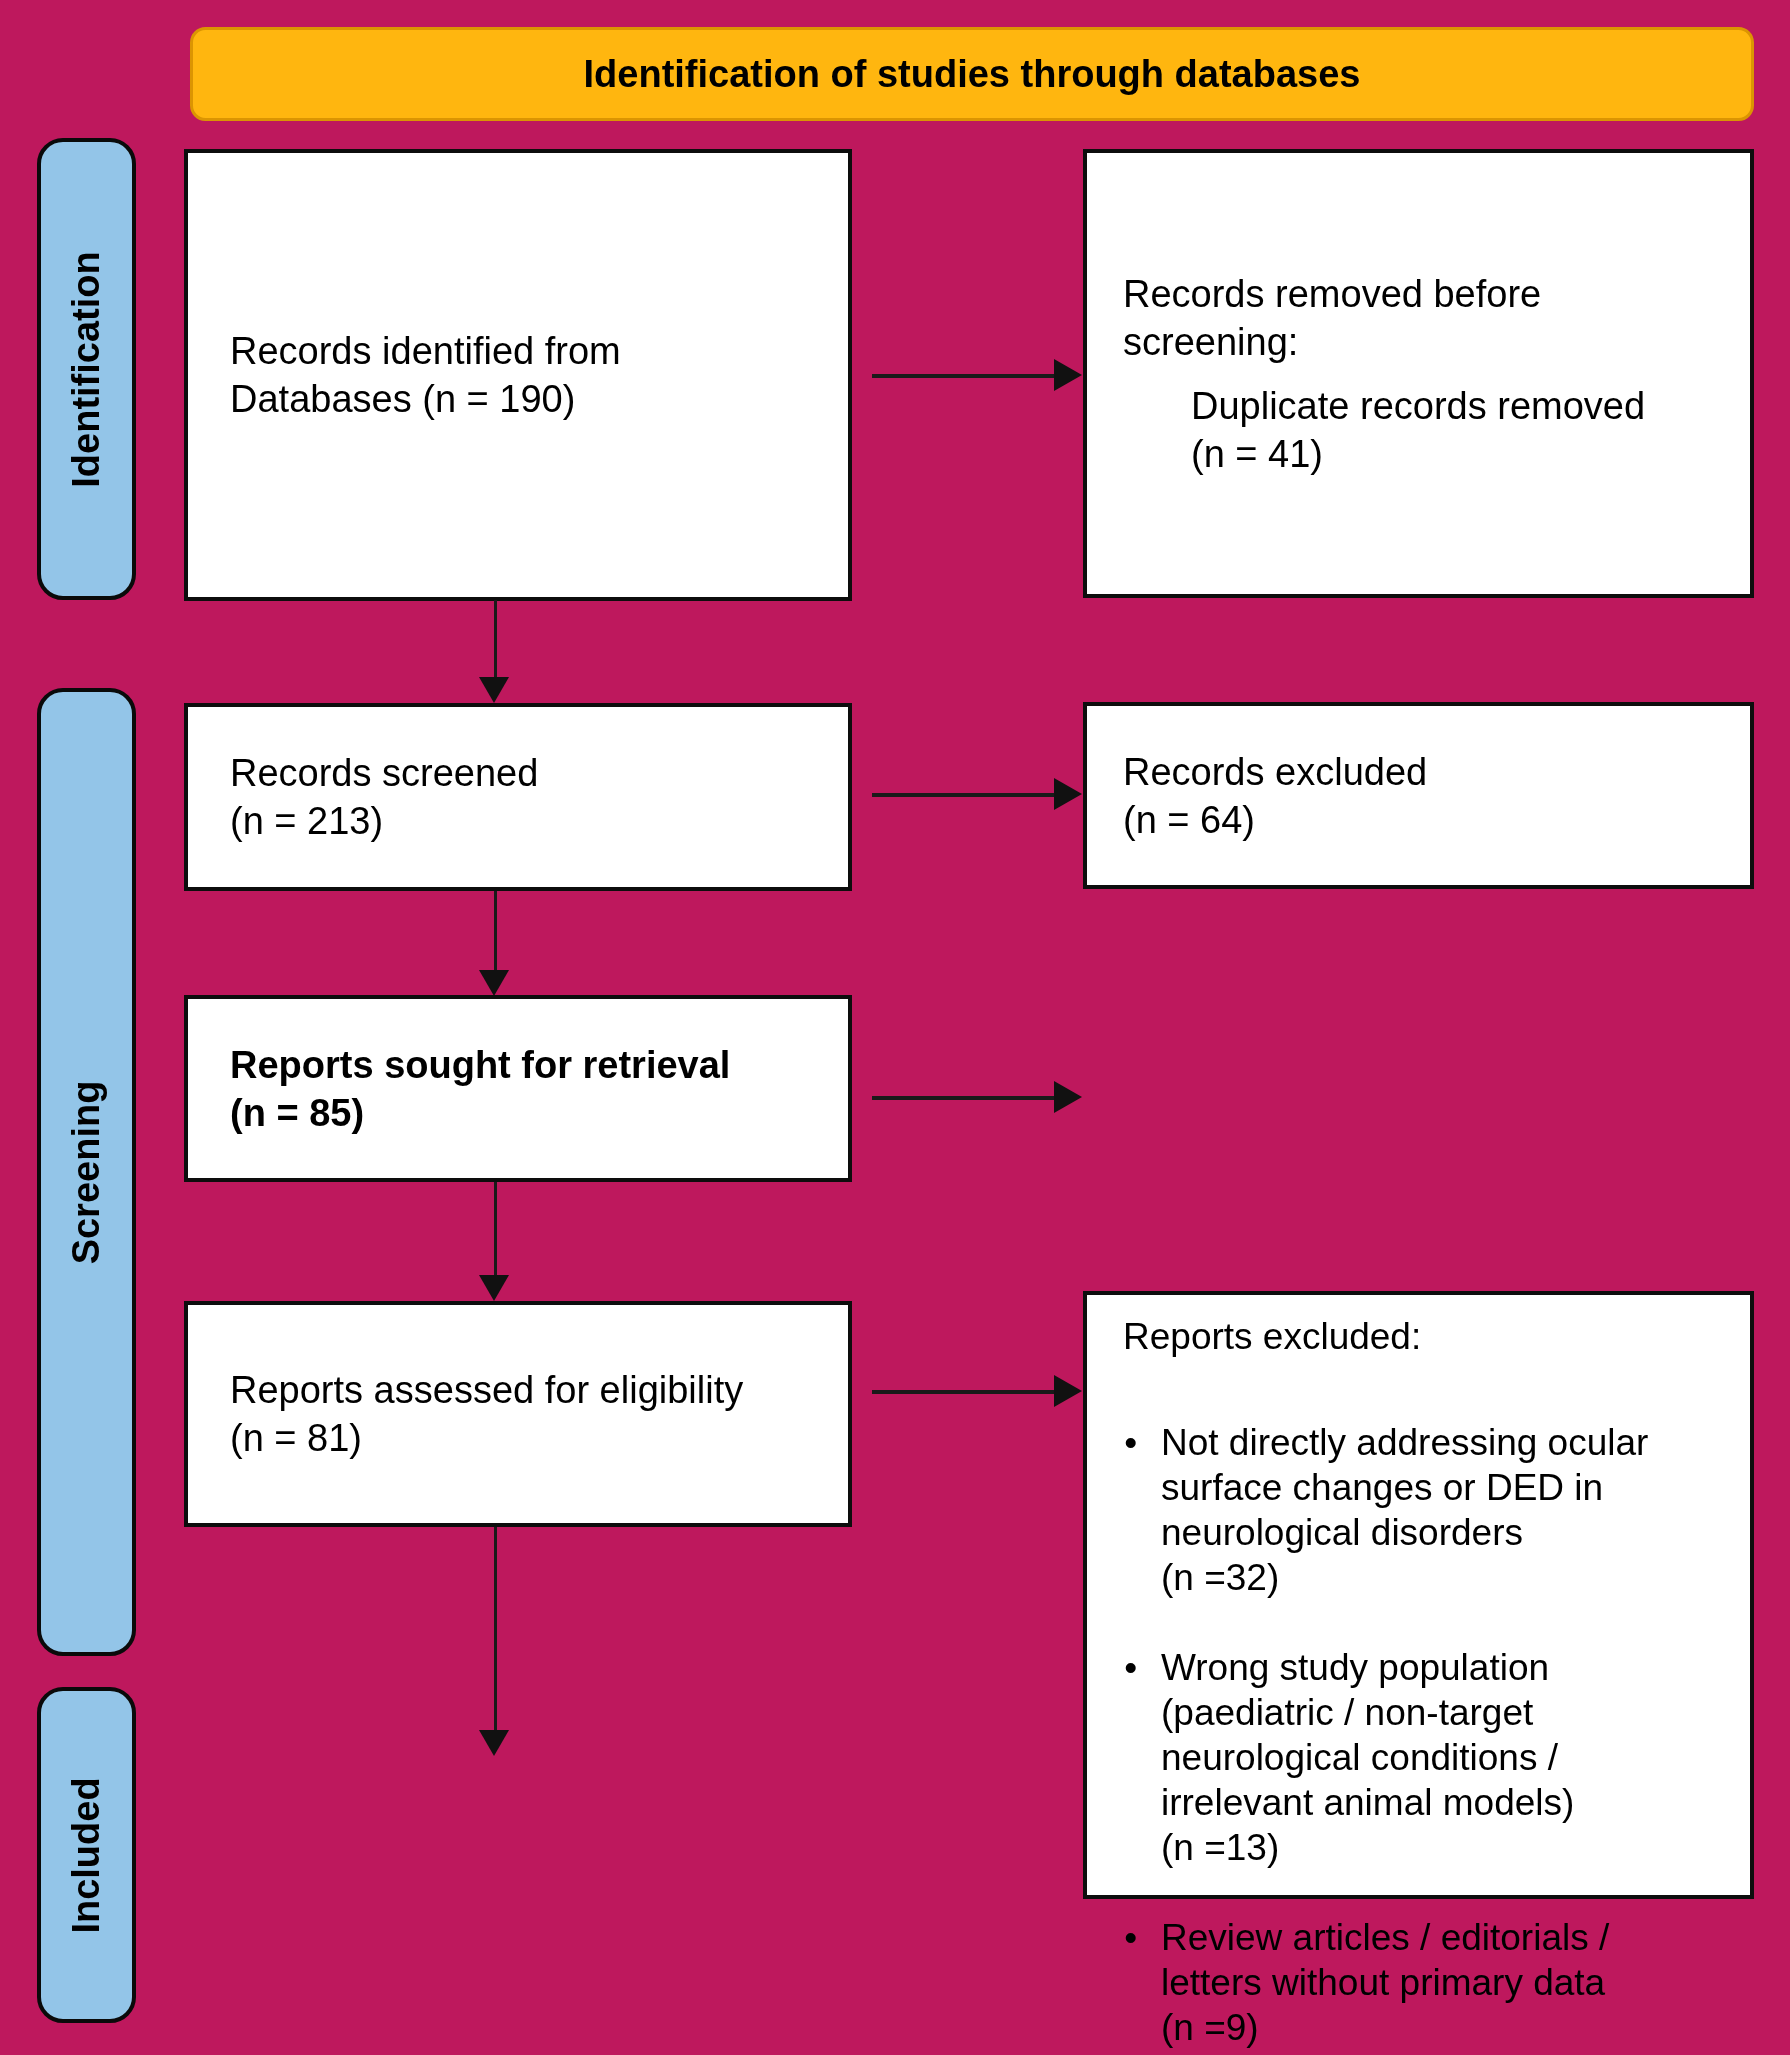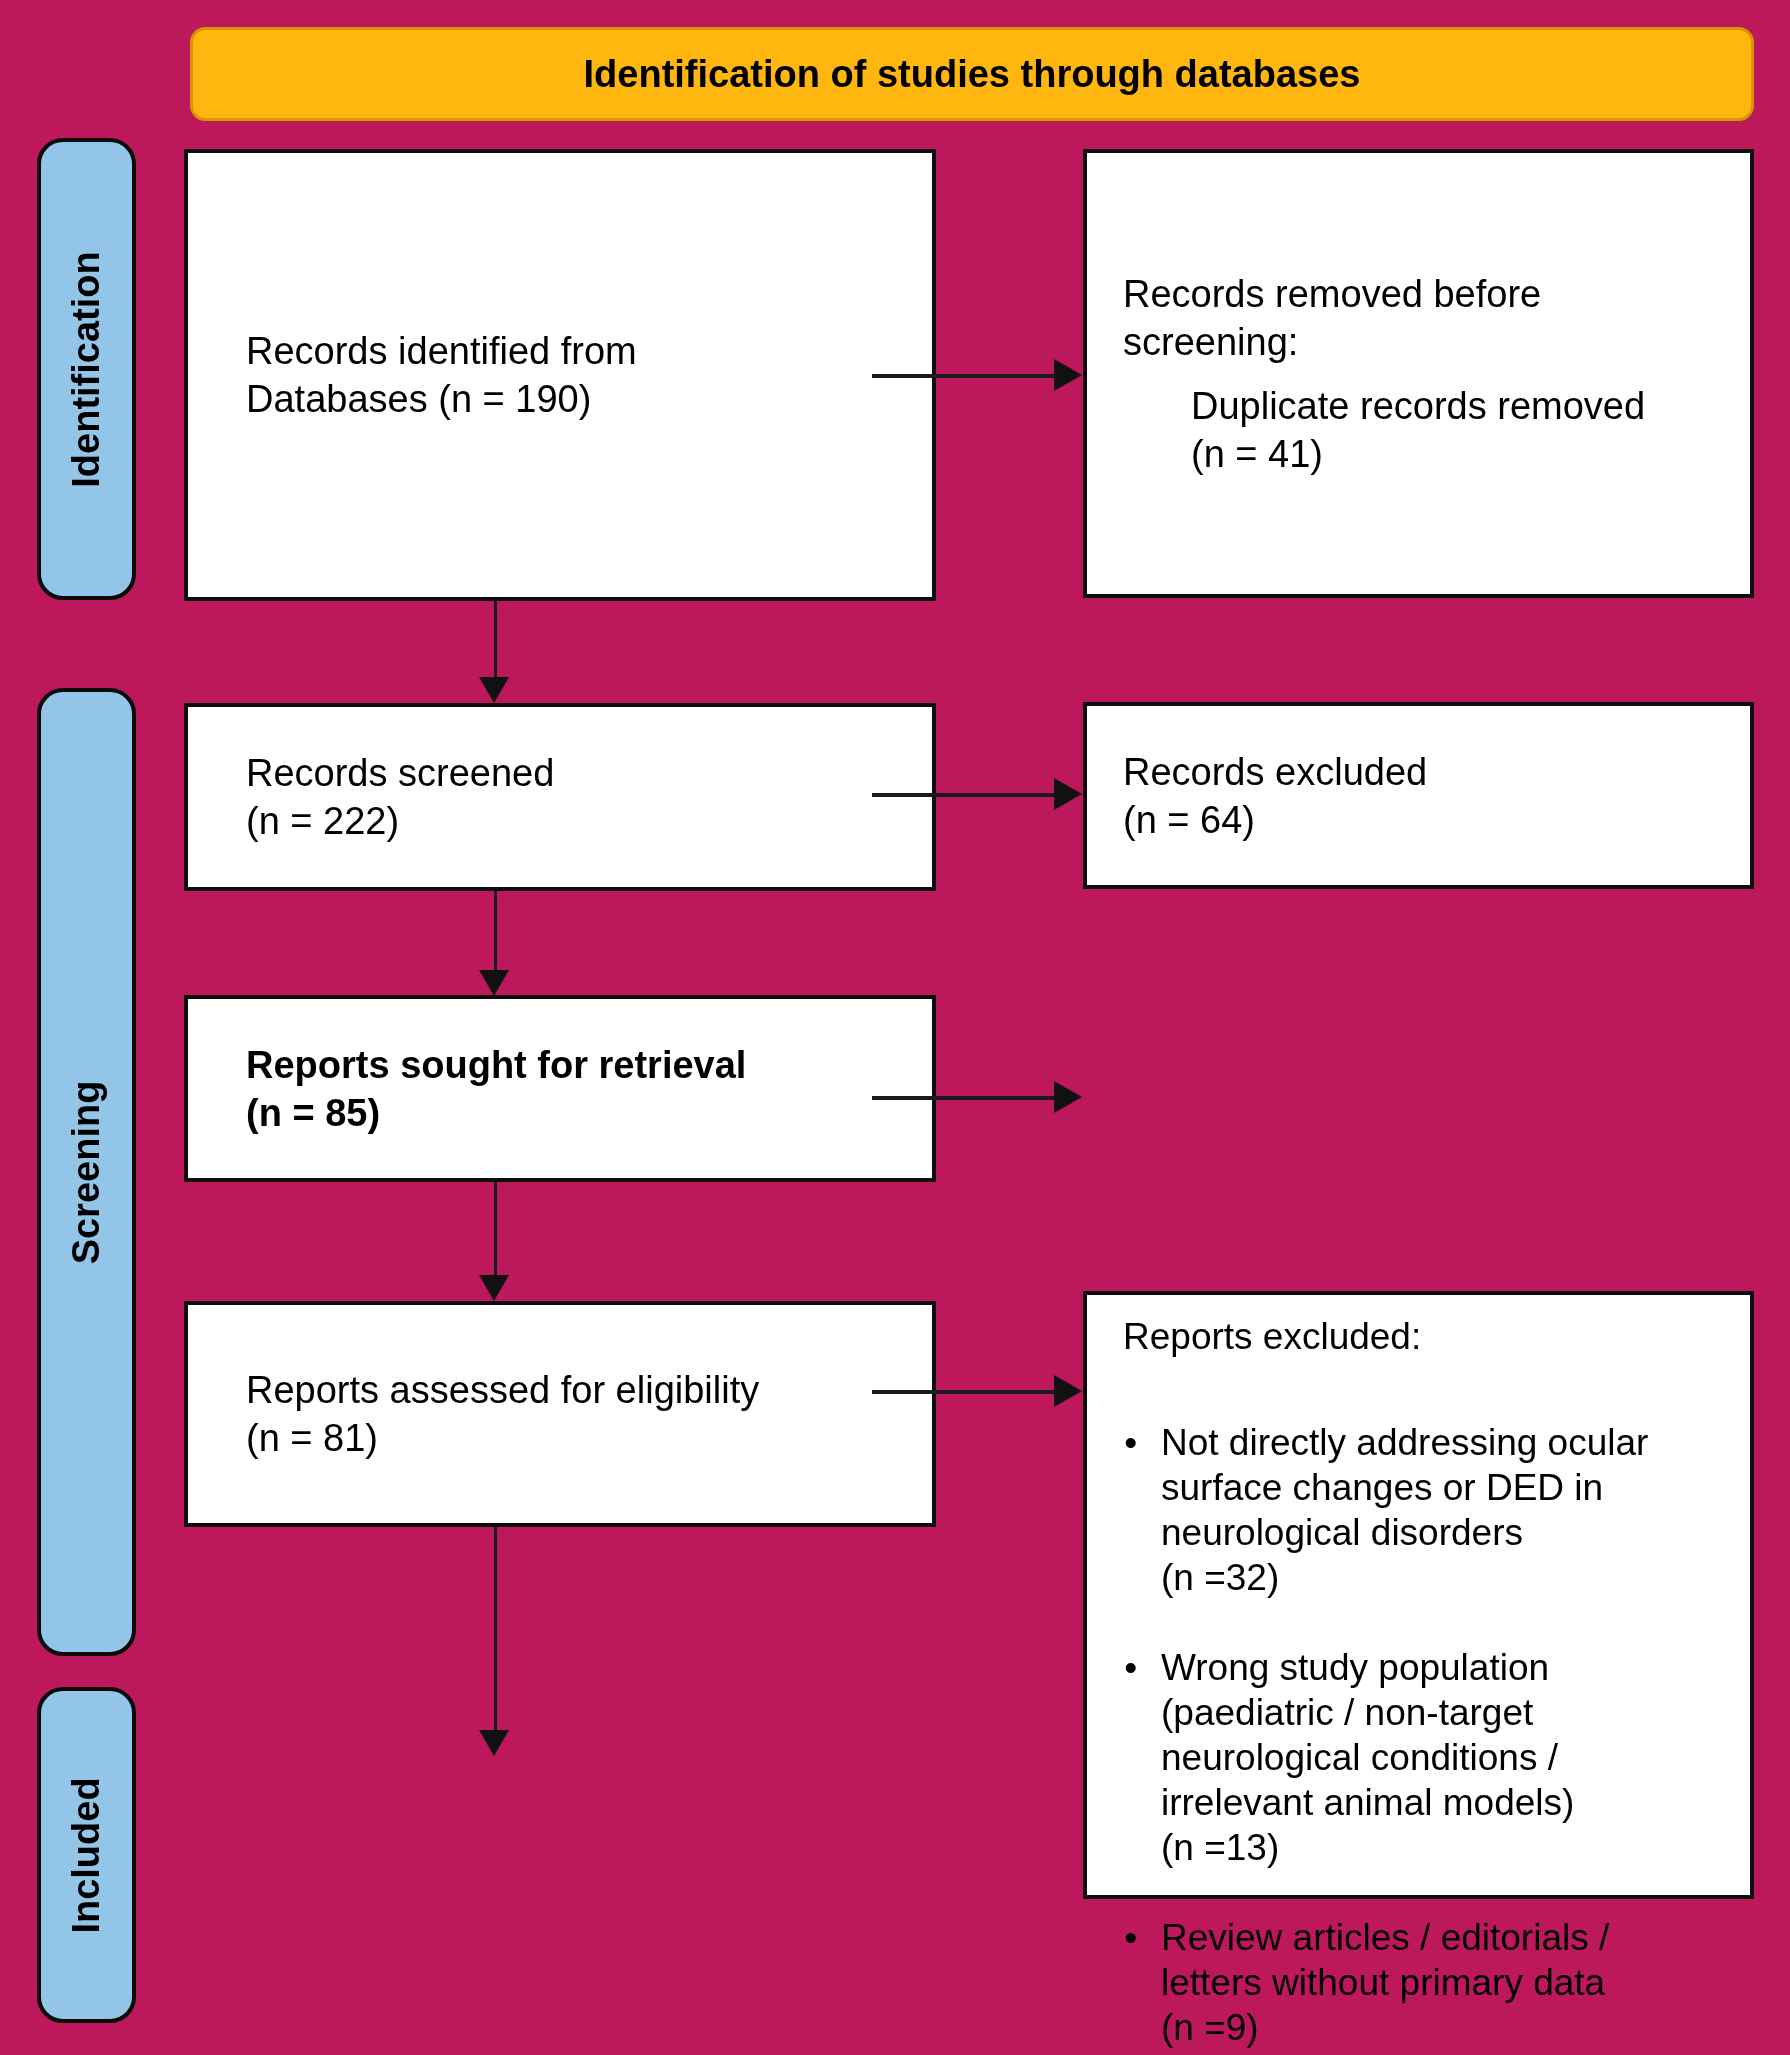--- a/index.html
+++ b/index.html
@@ -33,21 +33,21 @@
   .stage.screen{top:688px;height:968px;}
   .stage.incl{top:1687px;height:336px;}
   
   .fbox{
     position:absolute;background:#ffffff;border:4.2px solid #0d0d0d;
     box-sizing:border-box;
     display:flex;flex-direction:column;justify-content:center;
     font-size:38px;line-height:48px;
     white-space:pre-line;
   }
-  .fbox.left{left:184px;width:752px;padding-left:58px;padding-right:12px;}
+  .fbox.left{left:184px;width:668px;padding-left:42px;padding-right:12px;}
   .fbox.right{left:1083px;width:671px;padding-left:36px;padding-right:12px;gap:16px;}
   .b1{top:149px;height:452px;}
   .b2{top:703px;height:188px;}
   .b3{top:995px;height:187px;font-weight:bold;}
   .b4{top:1301px;height:226px;}
   .b5{top:1756px;height:242px;}
   .r1{top:149px;height:449px;}
   .r2{top:702px;height:187px;}
   .r3{top:1004px;height:188px;}
   .r4{top:1291px;height:608px;justify-content:flex-start;
@@ -84,21 +84,21 @@
   <div class="stage incl">
     <span>Included</span>
   </div>
 
   <div class="fbox left b1">
     <span>Records identified from
 Databases (n = 190)</span>
   </div>
   <div class="fbox left b2">
     <span>Records screened
-(n = 222)</span>
+(n = 213)</span>
   </div>
   <div class="fbox left b3">
     <span>Reports sought for retrieval
 (n = 85)</span>
   </div>
   <div class="fbox left b4">
     <span>Reports assessed for eligibility
 (n = 81)</span>
   </div>
 

